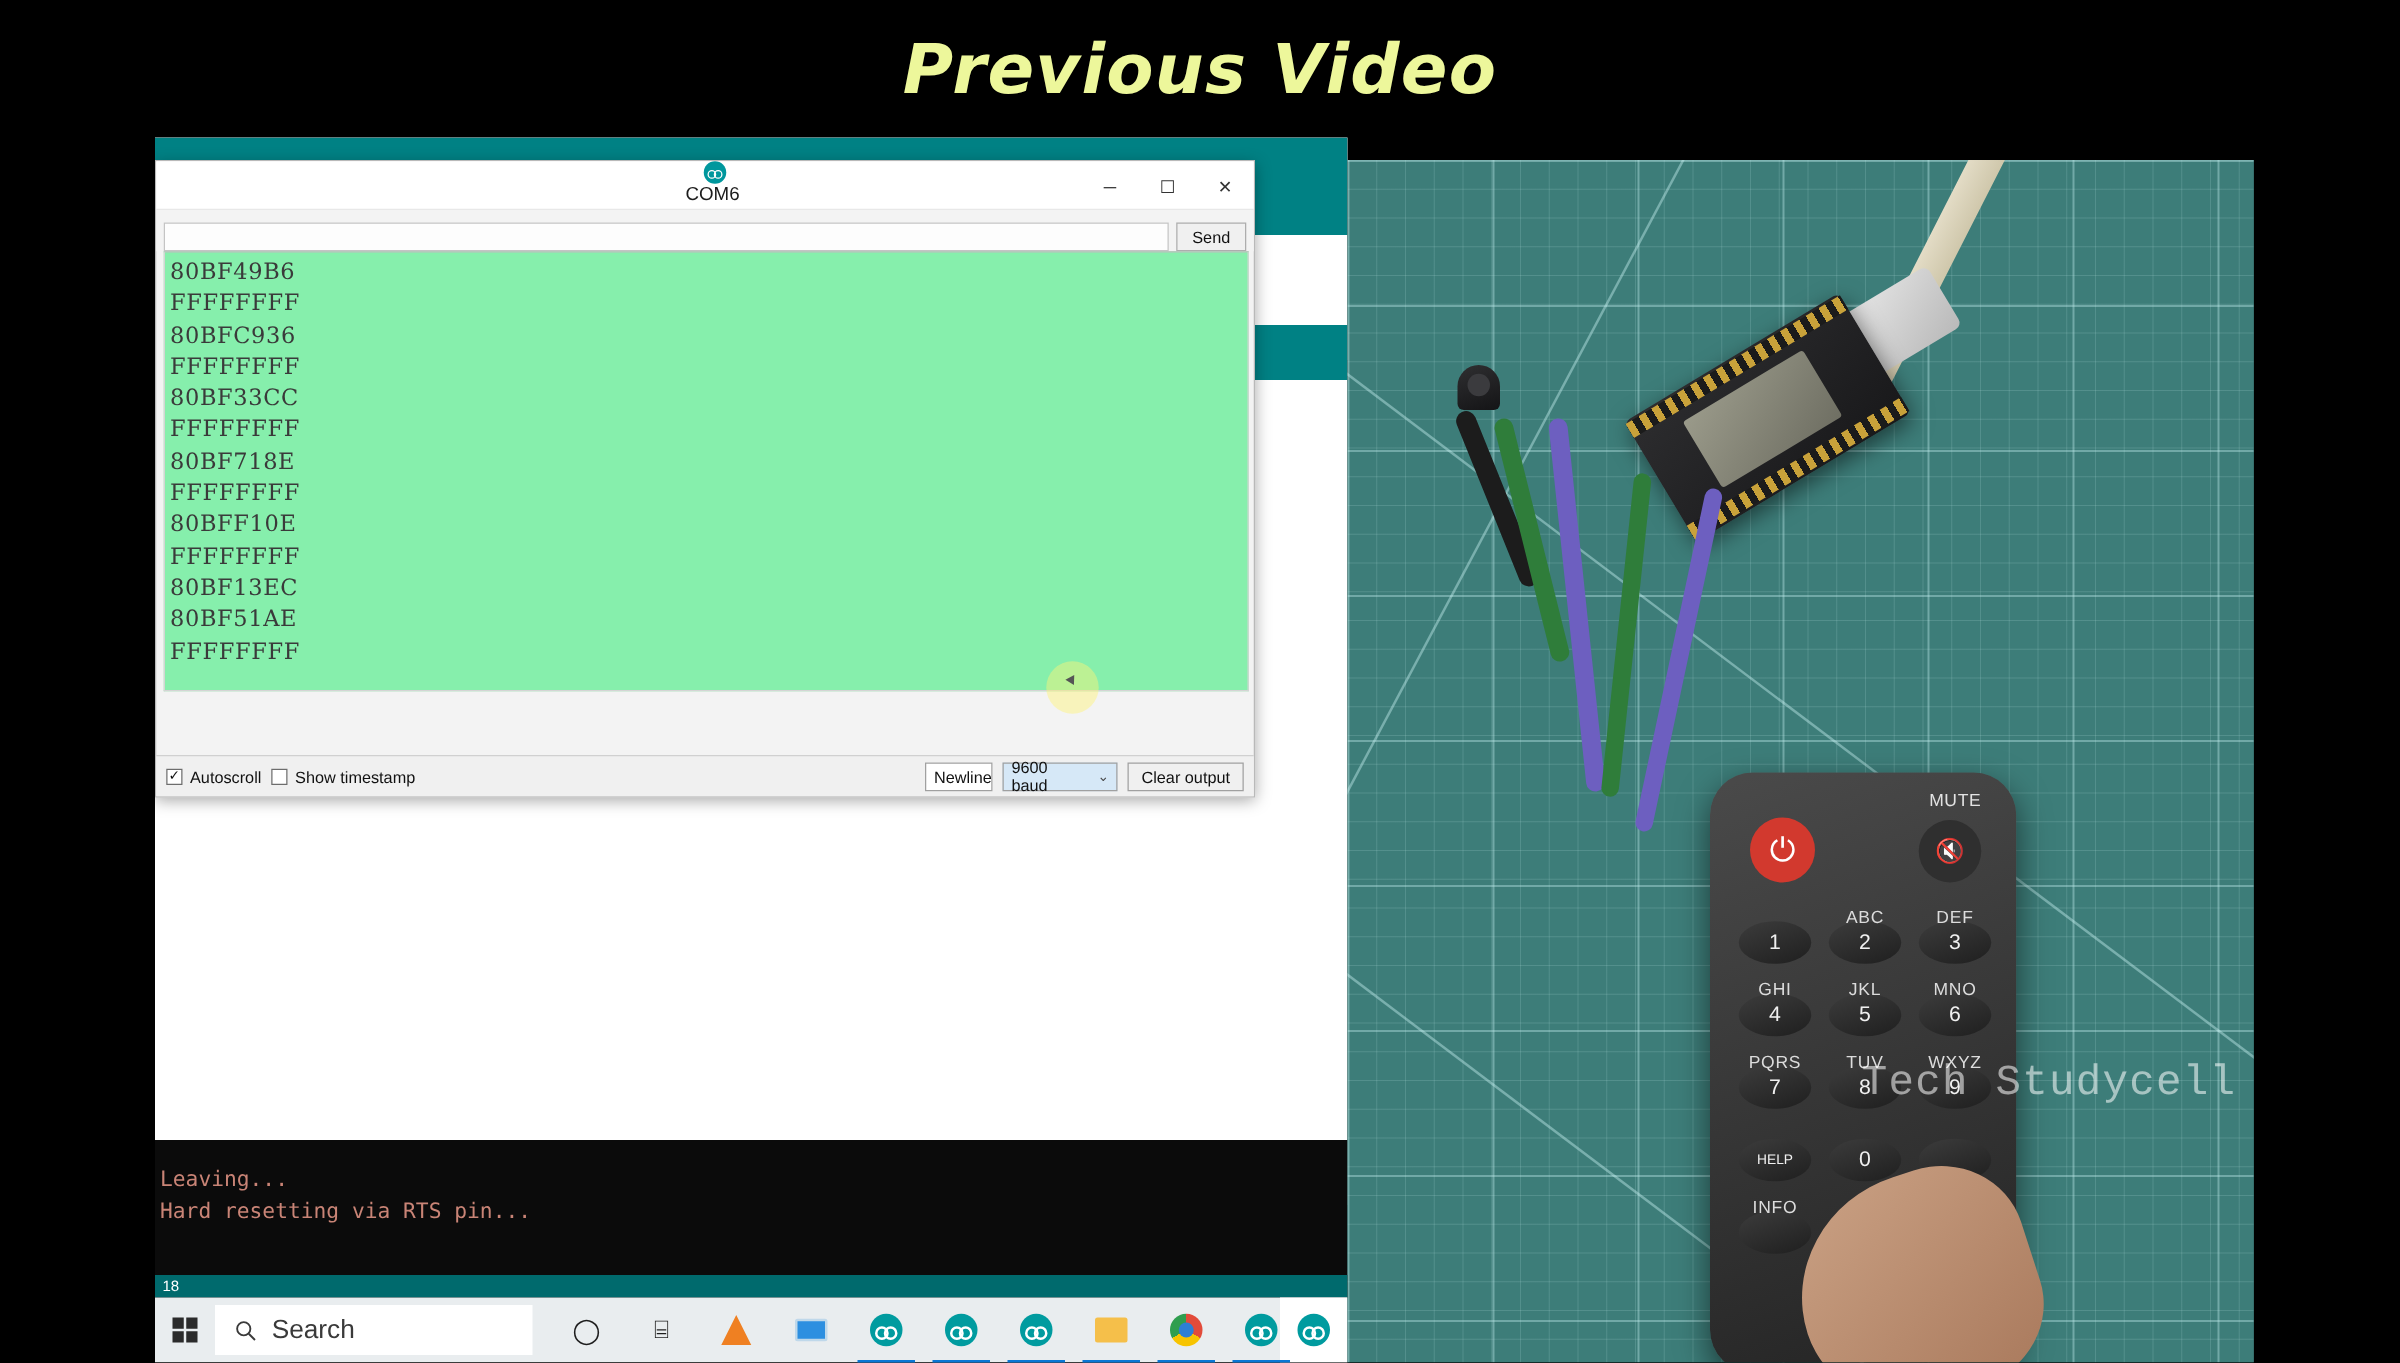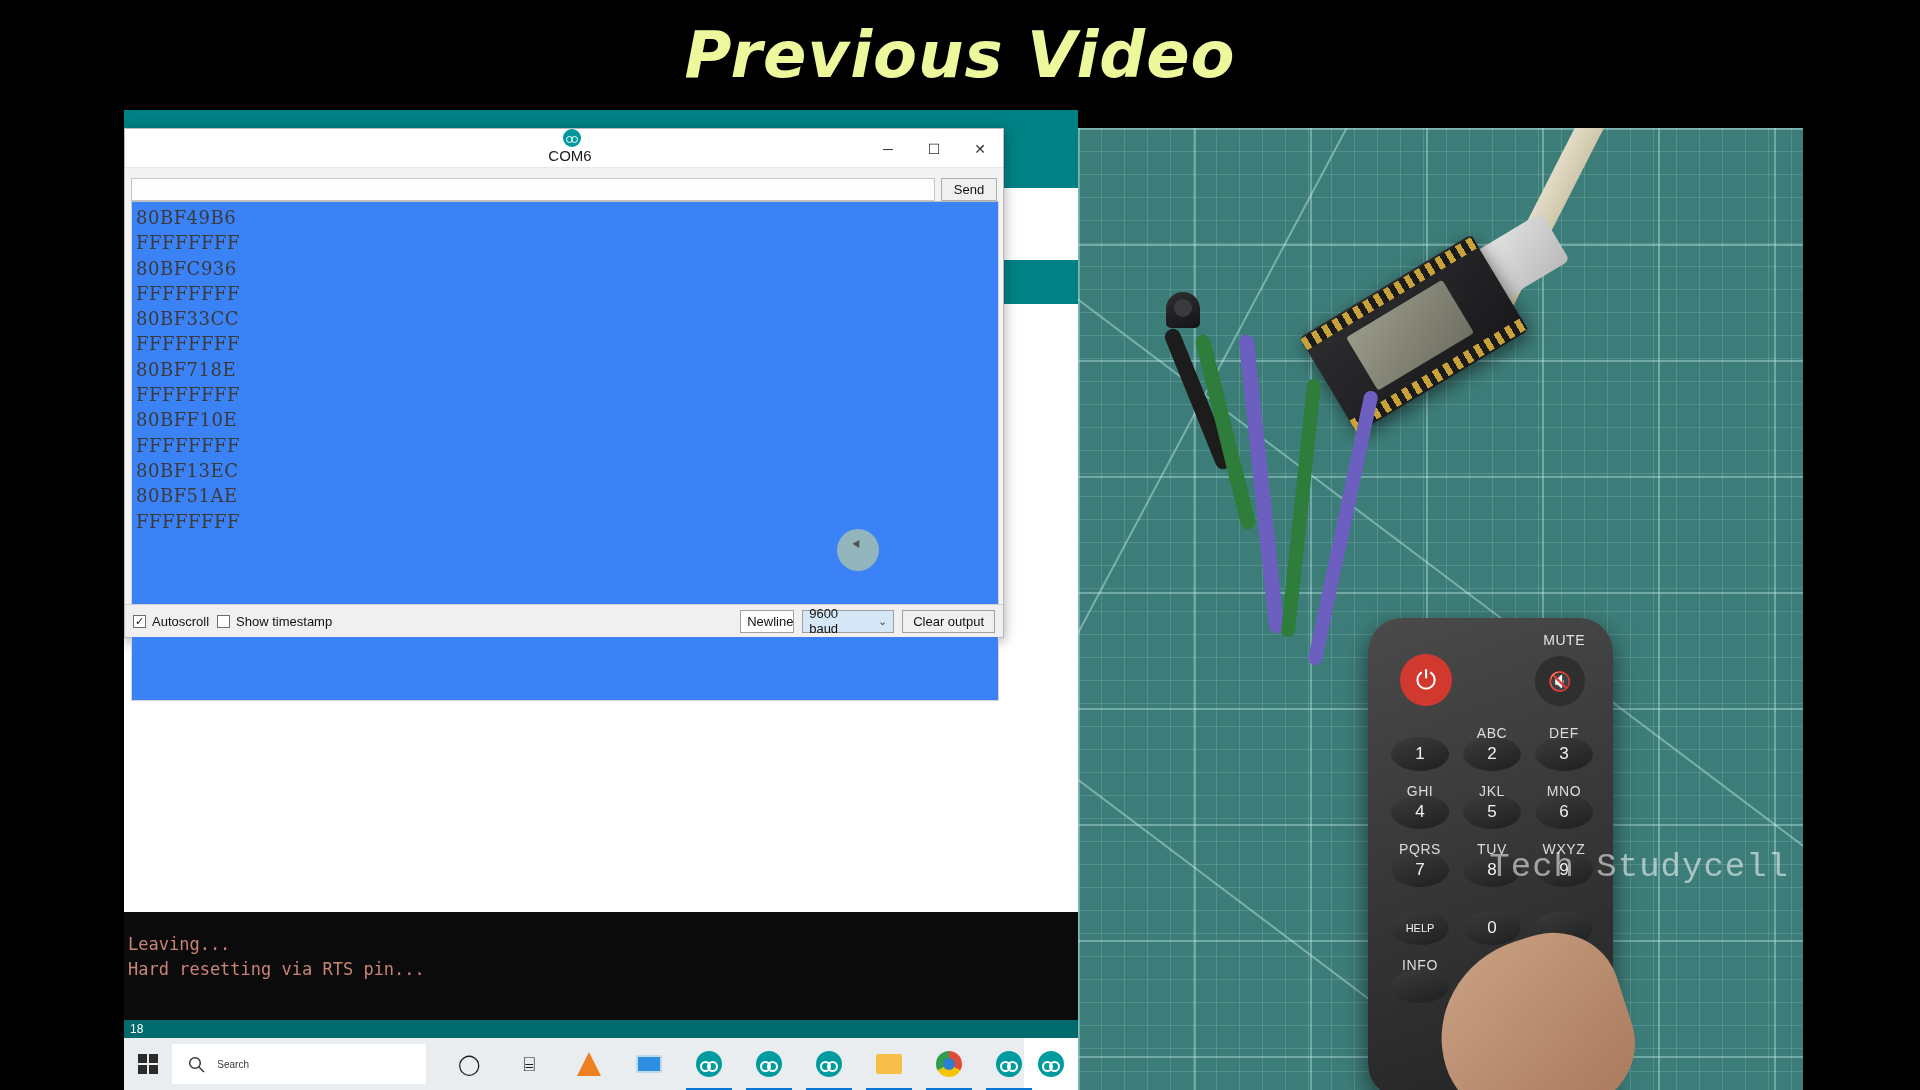--- a/index.html
+++ b/index.html
@@ -4,21 +4,21 @@
 <style>
   * { margin:0; padding:0; box-sizing:border-box; }
   html,body{ width:1920px; height:1090px; background:#000; overflow:hidden;
              font-family:"Liberation Sans", sans-serif; }
   #stage{ position:relative; width:1920px; height:1090px; background:#000; }
 
   
   .banner{ position:absolute; left:0; top:0; width:1920px; height:110px;
            background:#000; display:flex; align-items:center; justify-content:center; }
   .banner-text{ font-family:"DejaVu Sans", sans-serif; font-weight:bold; font-style:italic;
-                font-size:64px; color:#edf79b; letter-spacing:1px;
+                font-size:55px; color:#edf79b; letter-spacing:1px;
                 text-shadow:2px 3px 4px rgba(0,0,0,.9); white-space:nowrap; }
 
   
   .ide{ position:absolute; left:124px; top:110px; width:954px; height:910px;
         background:#ffffff; overflow:hidden; }
   .ide-teal-strip{ position:absolute; left:0; top:0; width:954px; height:78px; background:#008184; }
   .ide-teal-strip2{ position:absolute; left:0; top:78px; width:954px; height:100px; background:#ffffff; }
 
   .ide-tabbar{ position:absolute; left:0; top:150px; width:954px; height:44px;
                background:#008184; }
@@ -65,22 +65,22 @@
               justify-content:center; color:#333; font-size:14px; }
 
   .sm-sendrow{ height:33px; background:#f3f3f3; display:flex; align-items:flex-end;
                padding:0 6px; gap:6px; }
   .sm-input{ flex:1; height:23px; background:#fdfdfd; border:1px solid #c4c4c4;
              font-size:13px; padding:0 5px; color:#222; }
   .sm-send{ width:56px; height:23px; background:#f0f0f0; border:1px solid #adadad;
             font-size:13px; color:#111; display:flex; align-items:center;
             justify-content:center; }
 
-  .sm-output{ position:absolute; left:6px; top:72px; width:868px; height:500px;
-              background:#3b82f6; border:1px solid #d4d4d4; border-top:1px solid #bdbdbd;
+  .sm-output{ position:absolute; left:6px; top:72px; width:868px; height:352px;
+              background:#86efac; border:1px solid #d4d4d4; border-top:1px solid #bdbdbd;
               overflow:hidden; padding:3px 0 14px 4px; }
   .sm-output .line{ font-family:"DejaVu Serif", serif; font-size:18px; line-height:25.3px;
                     color:#3a3a3a; letter-spacing:.5px; }
 
   .sm-foot{ position:absolute; left:0; bottom:0; width:878px; height:33px;
             background:#f0f0f0; border-top:1px solid #d0d0d0;
             display:flex; align-items:center; padding:0 8px; gap:8px; font-size:13px; color:#111; }
   .chk{ display:flex; align-items:center; gap:6px; }
   .chkbox{ width:13px; height:13px; border:1px solid #6d6d6d; background:#fff;
            display:flex; align-items:center; justify-content:center;
@@ -102,21 +102,21 @@
                   transform:rotate(62deg); }
 
   
   .taskbar{ position:absolute; left:124px; top:1038px; width:954px; height:52px;
             background:#e9edef; display:flex; align-items:center; }
   .tb-start{ width:52px; height:52px; display:flex; align-items:center; justify-content:center; }
   .win-logo{ display:grid; grid-template-columns:9px 9px; grid-template-rows:9px 9px;
              gap:2px; }
   .win-logo i{ background:#2b2b2b; display:block; }
   .tb-search{ width:272px; height:40px; background:#fff; display:flex; align-items:center;
-              gap:12px; padding-left:16px; font-size:10px; color:#3a3a3a; }
+              gap:12px; padding-left:16px; font-size:21px; color:#3a3a3a; }
   .tb-icons{ flex:1; display:flex; align-items:center; gap:30px; padding-left:28px; }
   .tb-ic{ width:30px; height:30px; display:flex; align-items:center; justify-content:center;
           position:relative; }
   .tb-ic.active::after{ content:""; position:absolute; left:-8px; bottom:-12px;
                         width:46px; height:3px; background:#0a77d5; }
   .ard{ width:26px; height:26px; border-radius:50%; background:#009b9f; position:relative; }
   .ard::before{ content:""; position:absolute; left:4px; top:9.5px; width:7px; height:7px;
                 border:2px solid #fff; border-radius:50%; }
   .ard::after{ content:""; position:absolute; right:4px; top:9.5px; width:7px; height:7px;
                border:2px solid #fff; border-radius:50%; }

